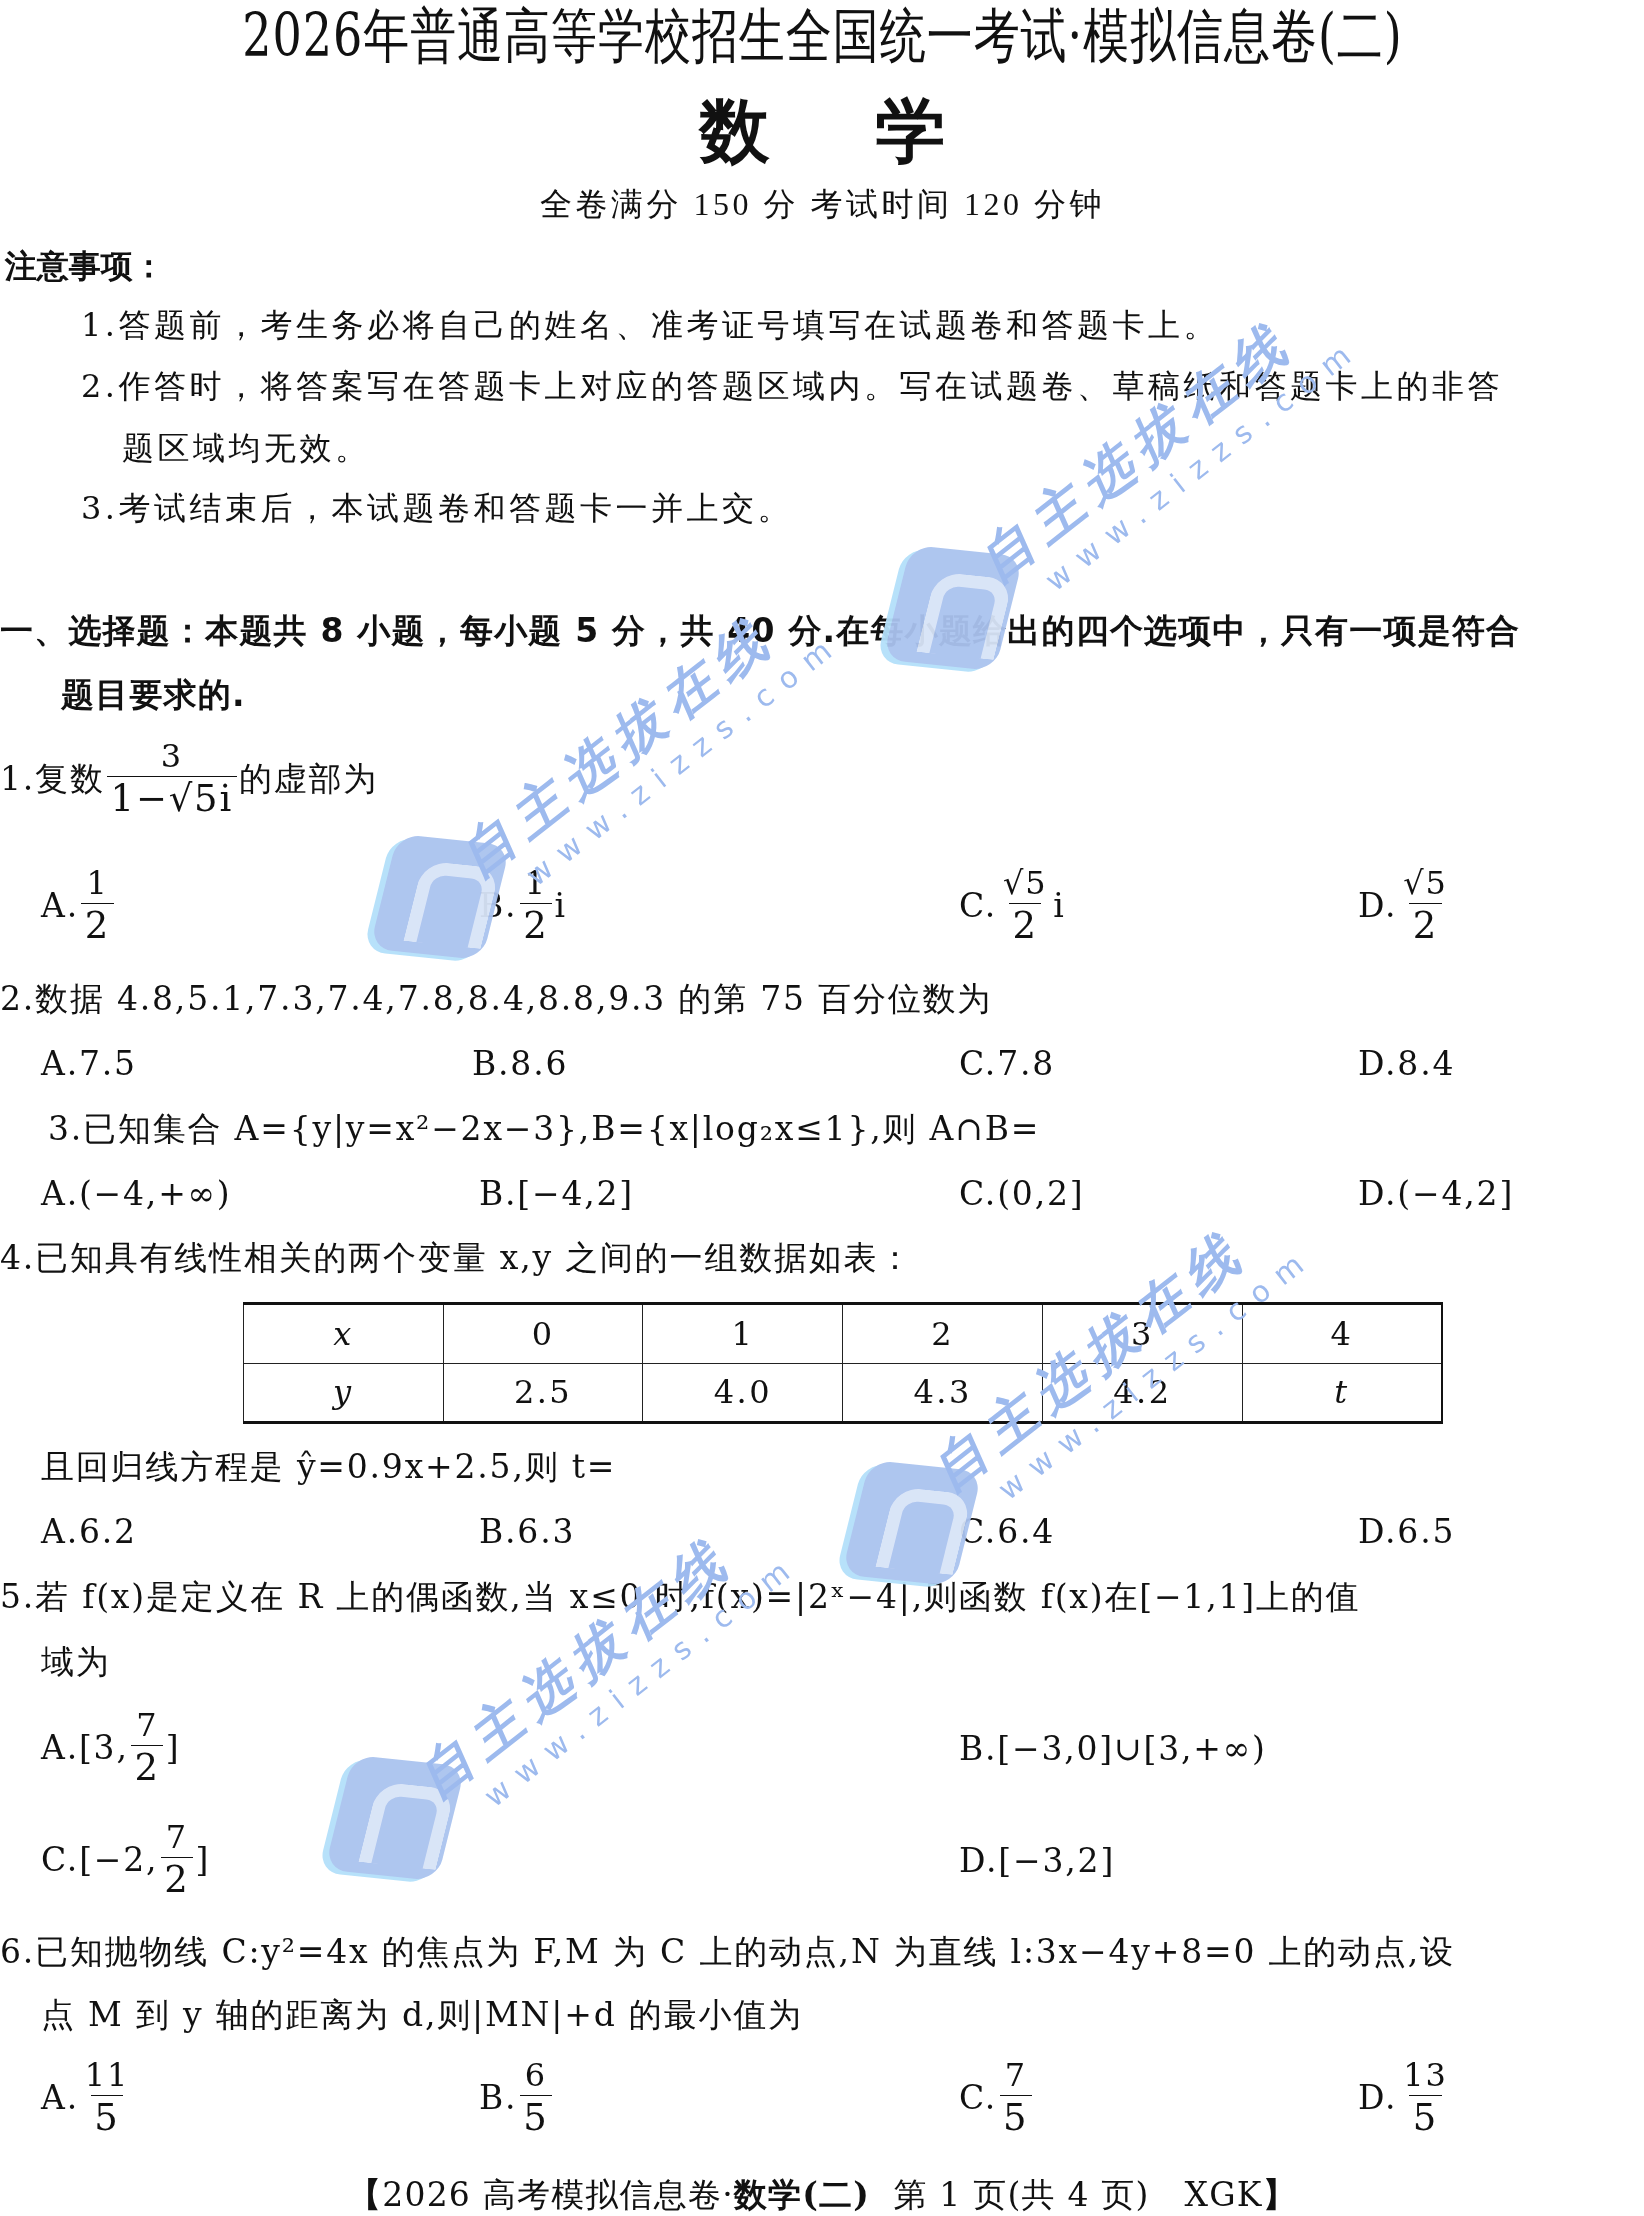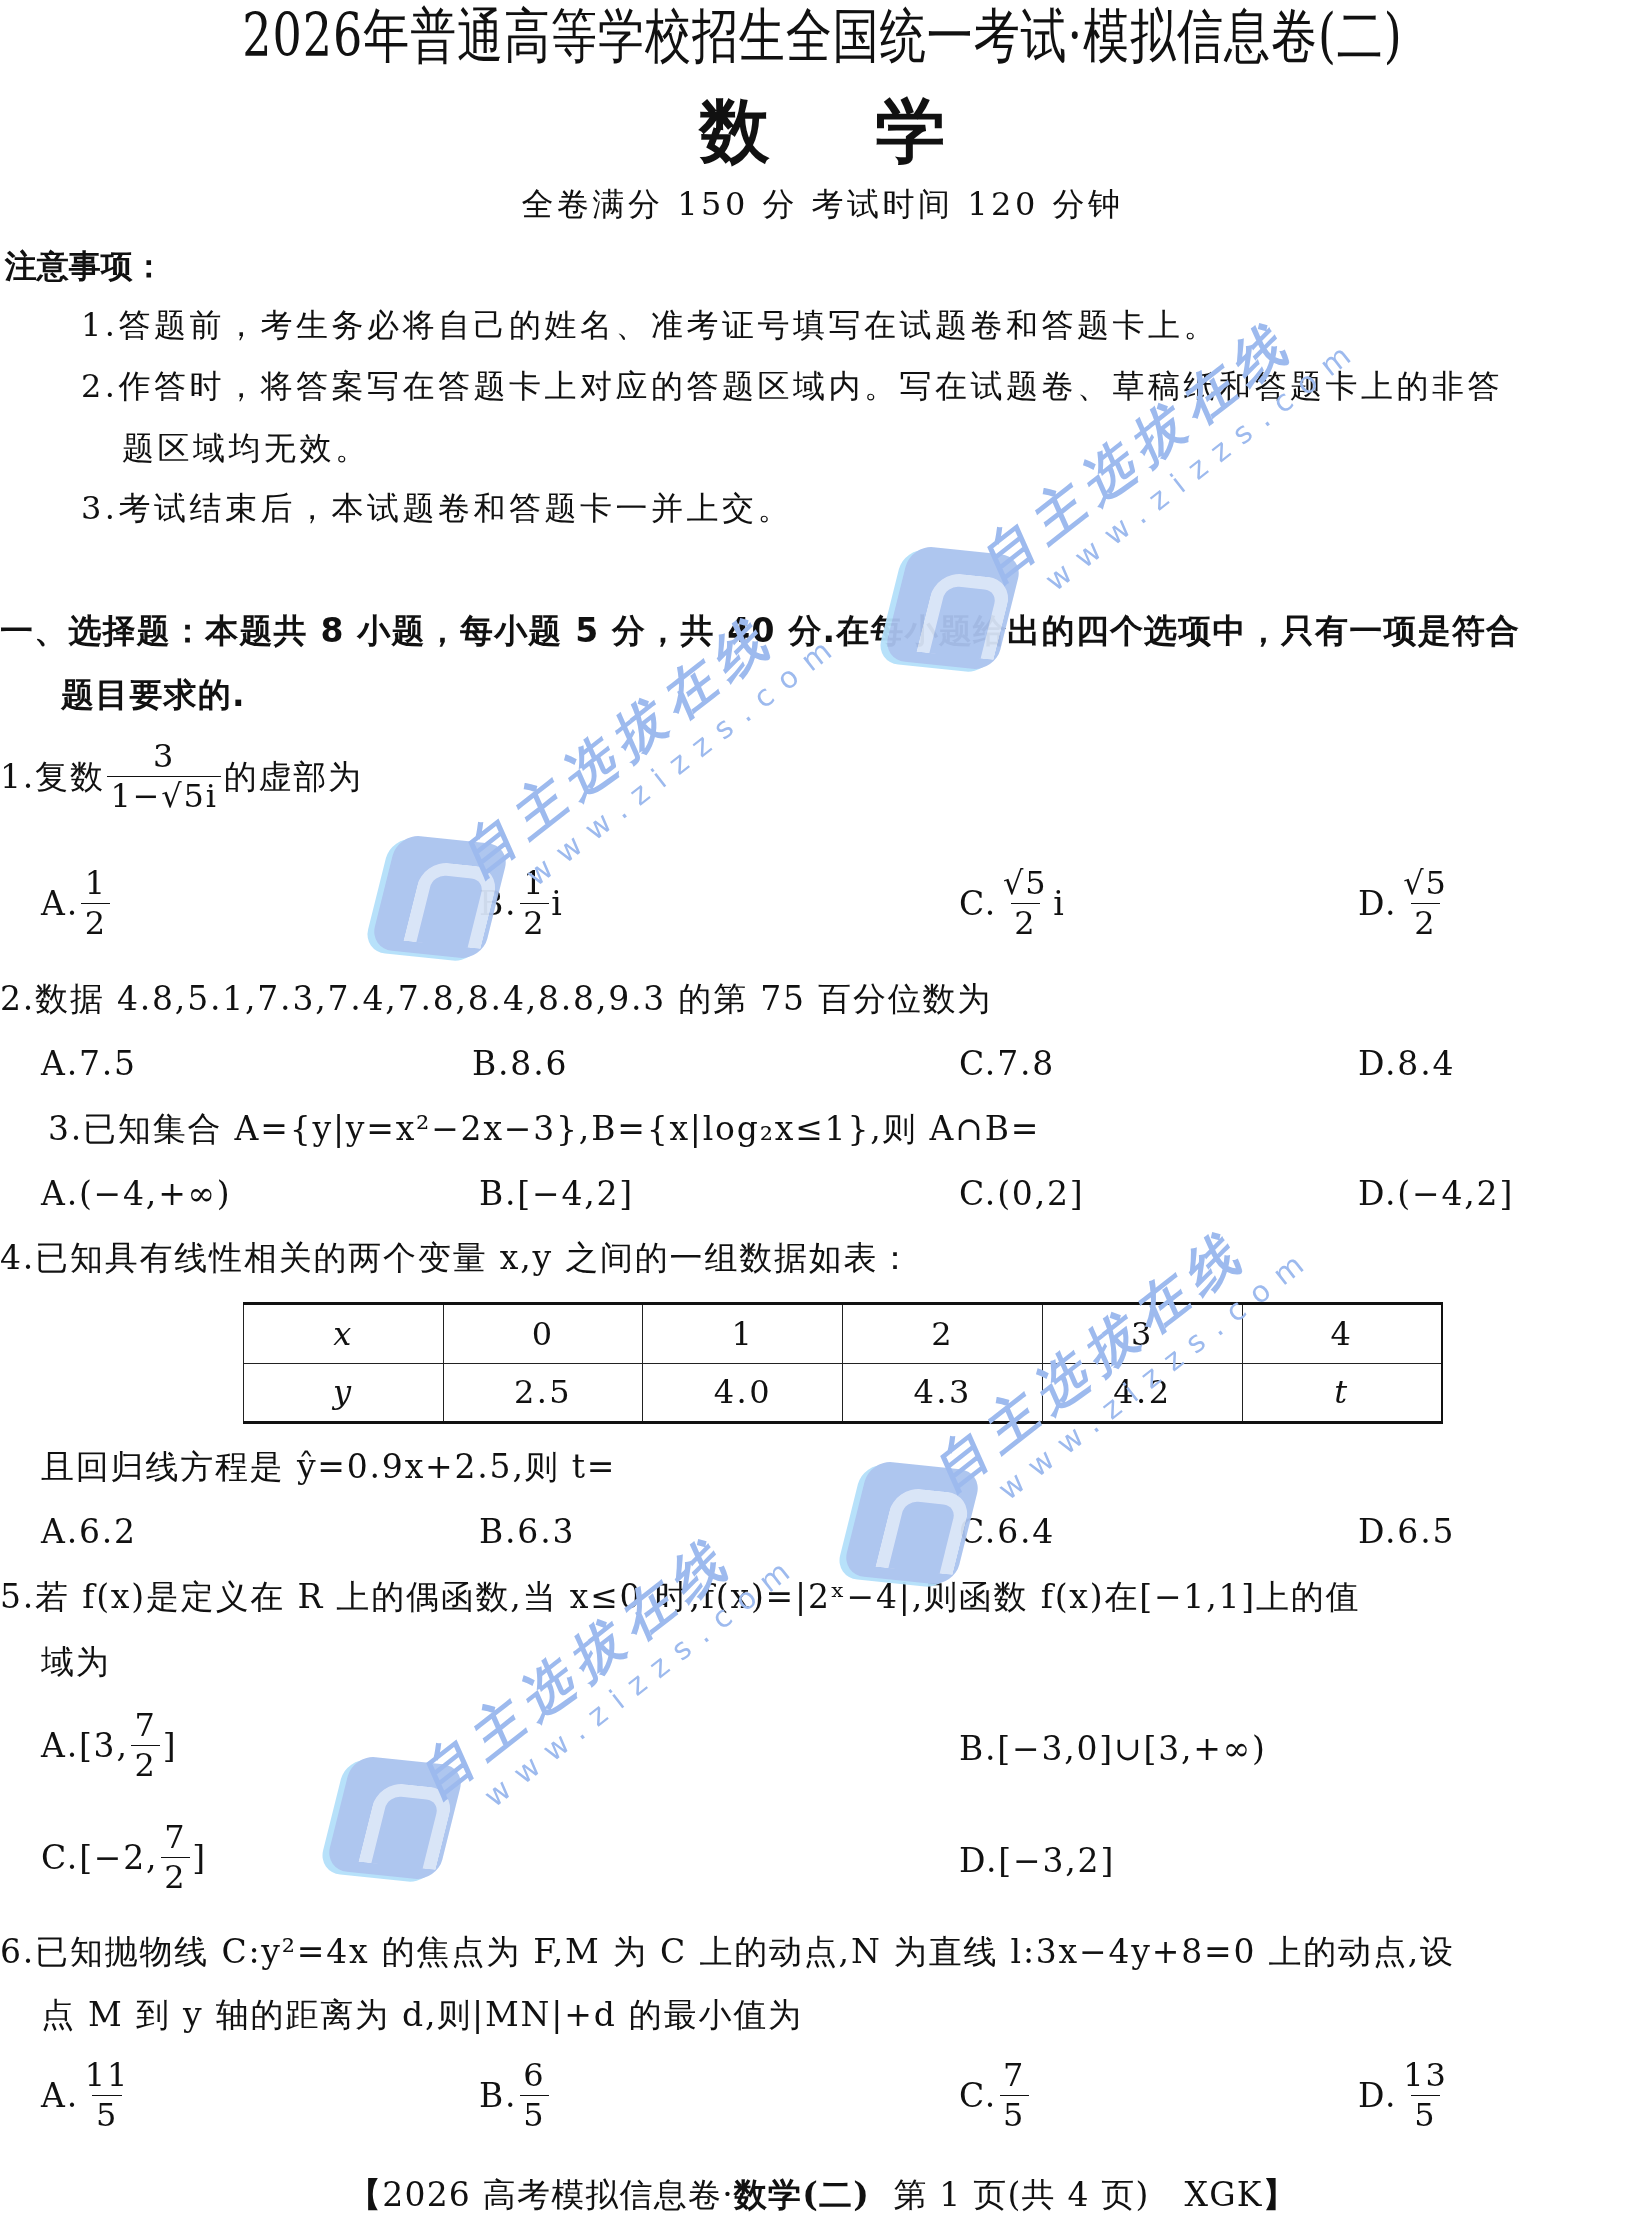--- a/index.html
+++ b/index.html
@@ -5,34 +5,34 @@
   * { margin: 0; padding: 0; box-sizing: border-box; }
   html, body { width: 1645px; height: 2216px; background: #ffffff; overflow: hidden; }
   body { position: relative; font-family: "DejaVu Serif", "Liberation Serif", serif; color: #111; }
 
   .abs { position: absolute; white-space: nowrap; }
 
   .title { left: 0; width: 1645px; top: 0; text-align: center; font-size: 59px; line-height: 71px;
            transform: scaleX(0.78); transform-origin: center top; letter-spacing: 1.2px; }
   .subject { left: 0; width: 1645px; top: 89px; text-align: center; font-size: 70px; font-weight: bold; line-height: 83px; }
   .subject span { display: inline-block; margin: 0 53px; }
-  .meta { left: 0; width: 1645px; top: 184px; text-align: center; font-size: 32px; line-height: 41px; letter-spacing: 3.5px; }
+  .meta { left: 0; width: 1645px; top: 184px; text-align: center; font-size: 32px; line-height: 41px; letter-spacing: 3.5px; font-family: Liberation Serif, serif; }
 
   .notes-title { left: 4.7px; top: 247px; font-size: 32px; font-weight: bold; line-height: 39px; font-family: "DejaVu Sans", sans-serif; }
   .note { font-size: 32px; line-height: 39px; letter-spacing: 3.5px; }
 
   .section { font-size: 33px; line-height: 41px; font-weight: bold; font-family: "DejaVu Sans", sans-serif; letter-spacing: 1.2px; }
 
   .q { font-size: 33px; line-height: 41px; letter-spacing: 1.8px; }
   .opt { font-size: 33px; line-height: 41px; letter-spacing: 1.8px; }
   i.m { font-style: italic; }
 
   .frac { display: inline-flex; flex-direction: column; align-items: center; vertical-align: middle; line-height: 1; margin: 0 2.4px; }
   .frac .num { display: block; padding: 0 3.5px 3.5px; font-size: 32px; }
-  .frac .den { display: block; padding: 3.5px 3.5px 0; border-top: 1.8px solid #111; font-size: 32px; }
+  .frac .den { display: block; padding: 3.5px 3.5px 0; border-top: 1.8px solid #111; font-size: 37px; }
 
   table.data { position: absolute; left: 243px; top: 1302px; width: 1200px; height: 122px; border-collapse: collapse;
                border-top: 3.5px solid #111; border-bottom: 3.5px solid #111; border-left: 1.8px solid #111; border-right: 2.4px solid #111; }
   table.data td { border: 1.2px solid #222; text-align: center; font-size: 32px; height: 59px; width: 200px; letter-spacing: 2.4px; }
   table.data tr:first-child td { border-bottom: 1.8px solid #222; }
 
   .footer { left: 0; width: 1645px; top: 2173px; text-align: center; font-size: 33px; line-height: 44px; letter-spacing: 1.2px; }
   .footer b { font-weight: bold; }
 
   

